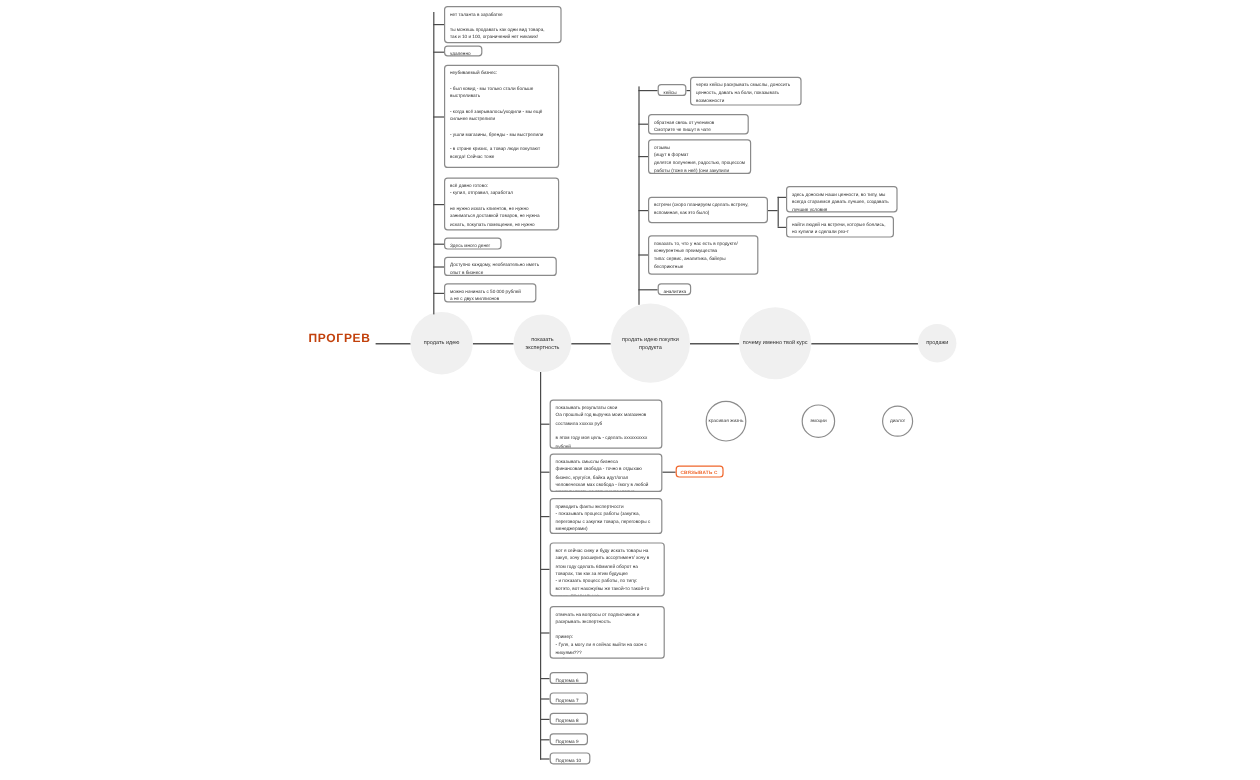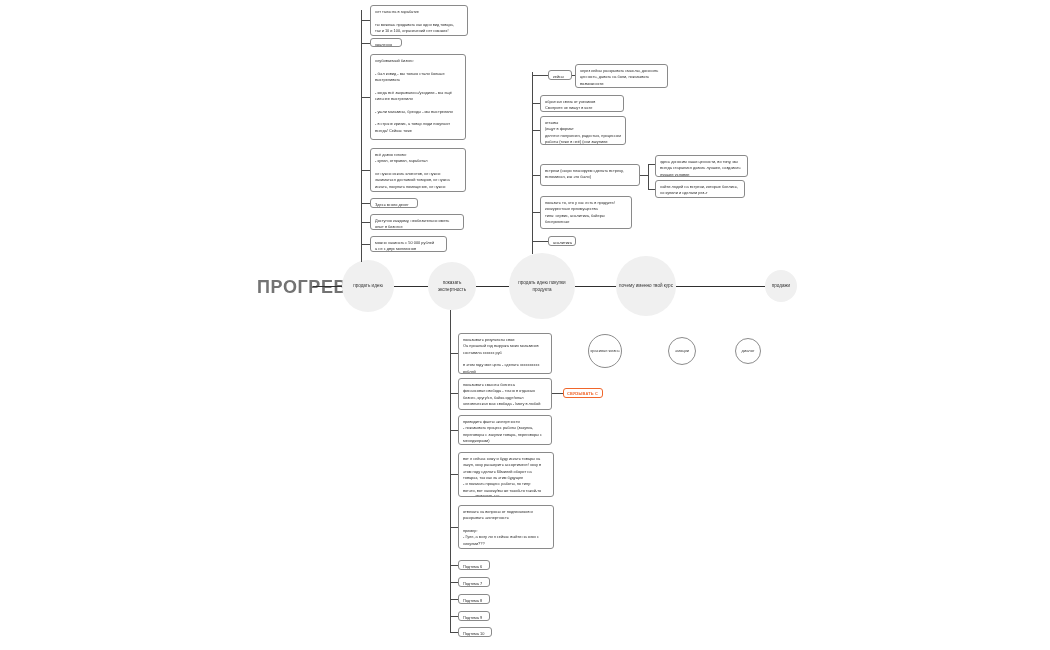--- a/index.html
+++ b/index.html
@@ -10,22 +10,22 @@
     color:#2b2b2b;
     overflow:hidden;
     position:relative;
   }
   #canvas{position:absolute;left:0;top:0;width:1050px;height:650px;}
   .abs{position:absolute;}
 
   
   .title{
     left:257px;top:277px;
-    font-size:18px;font-weight:bold;letter-spacing:.6px;
-    color:#737373;
+    font-size:10px;font-weight:bold;letter-spacing:.6px;
+    color:#c2410c;
     white-space:nowrap;
   }
 
   
   .node{
     border-radius:50%;
     background:#f0f0f0;
     display:flex;align-items:center;justify-content:center;
     text-align:center;
     font-size:4.6px;

